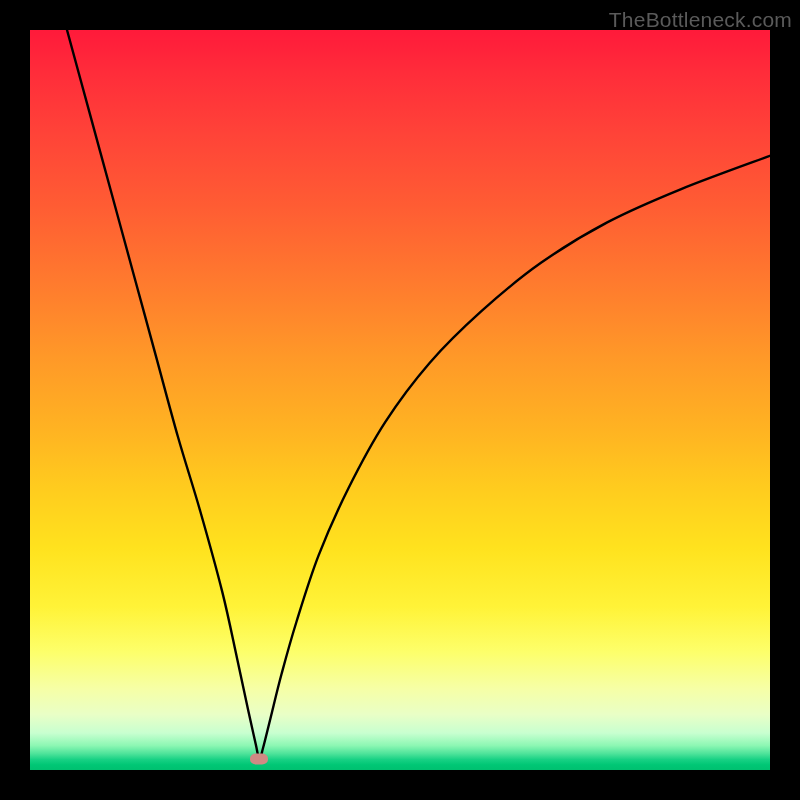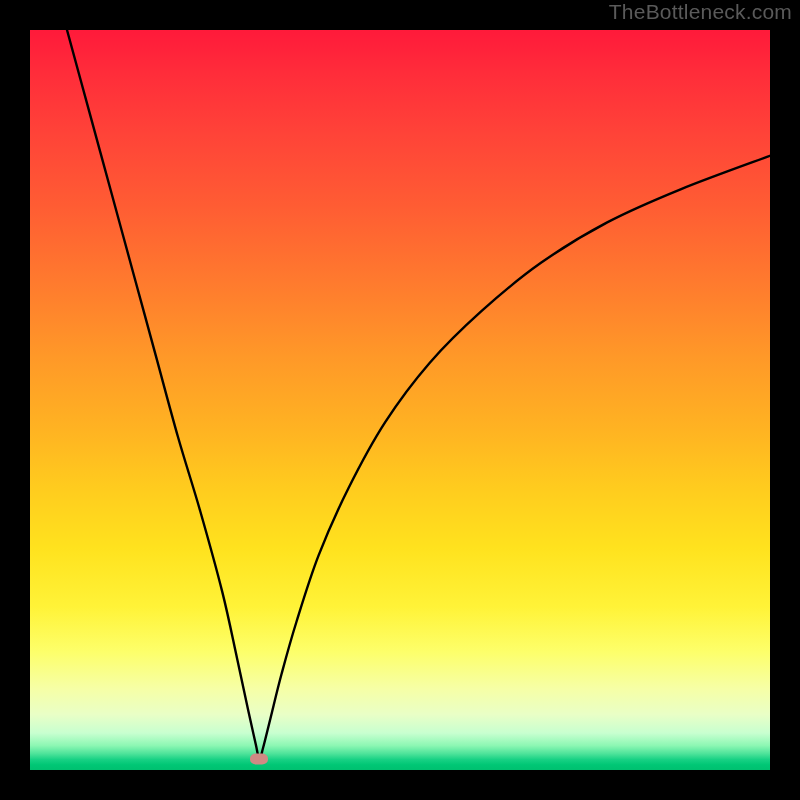--- a/index.html
+++ b/index.html
@@ -59,21 +59,21 @@
     position: absolute;
     width: 18px;
     height: 11px;
     border-radius: 6px / 5px;
     background: #cf8a84;
     transform: translate(-50%, -50%);
     pointer-events: none;
   }
   .watermark {
     position: absolute;
-    top: 0;
+    top: 8px;
     right: 8px;
     color: #5a5a5a;
     font-size: 21px;
     font-weight: 500;
     letter-spacing: 0.2px;
     user-select: none;
     pointer-events: none;
   }
 </style>
 </head>

